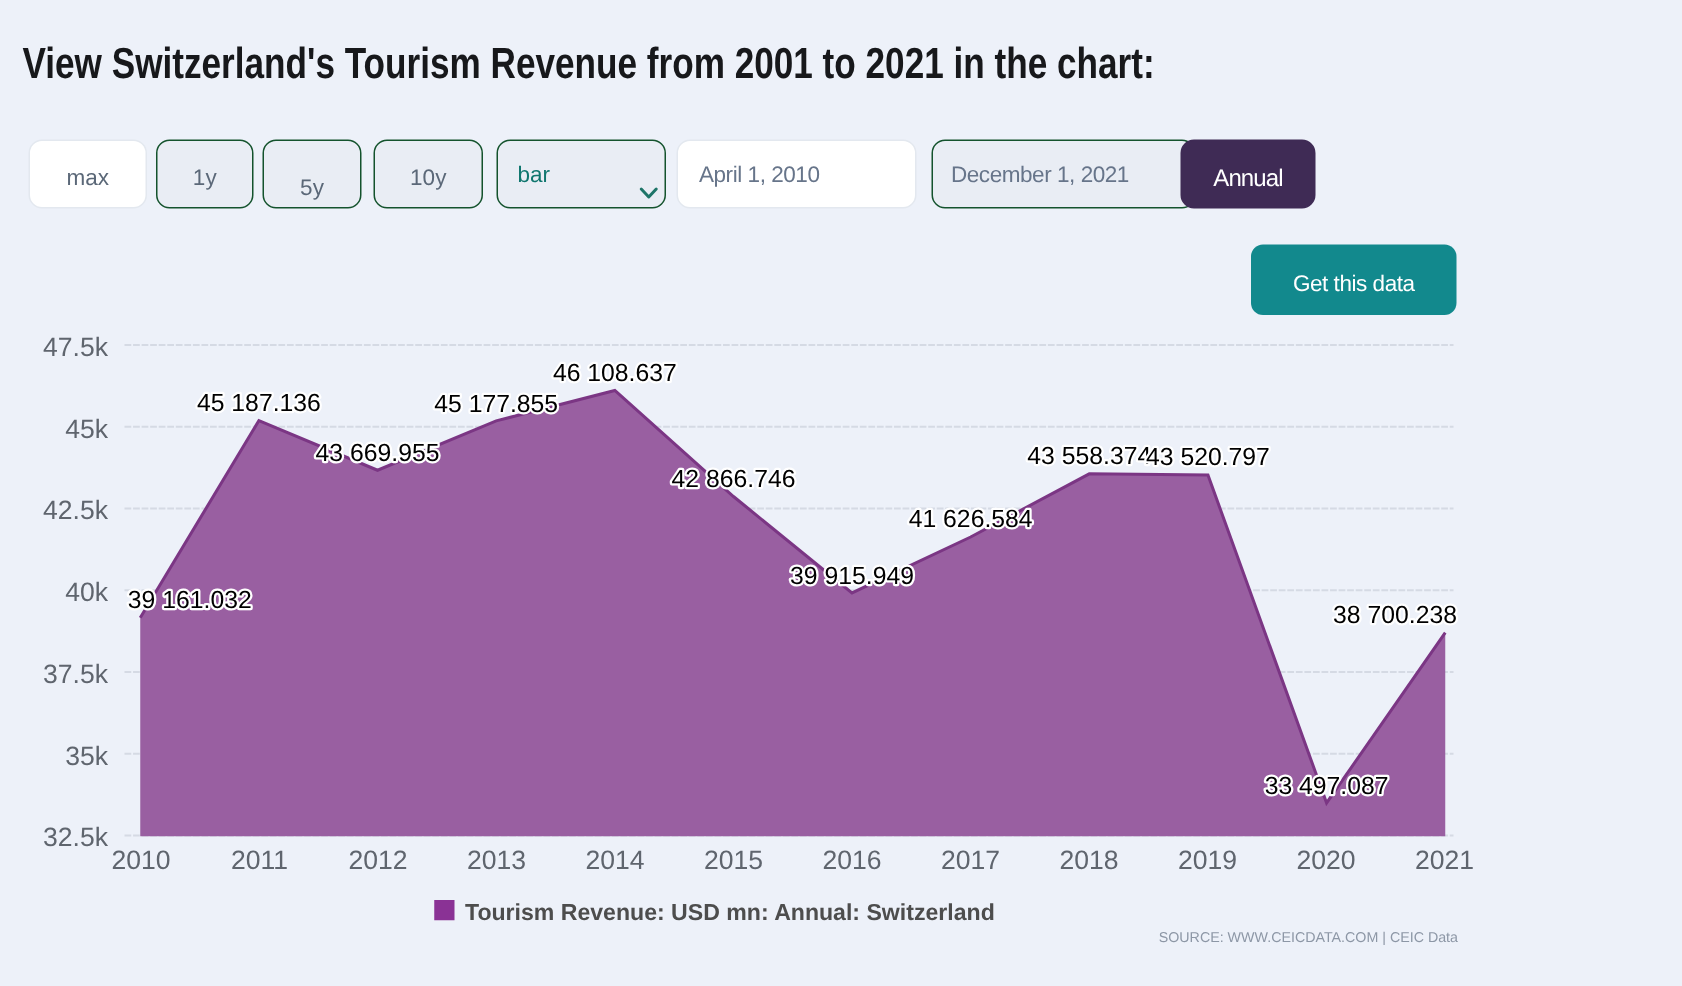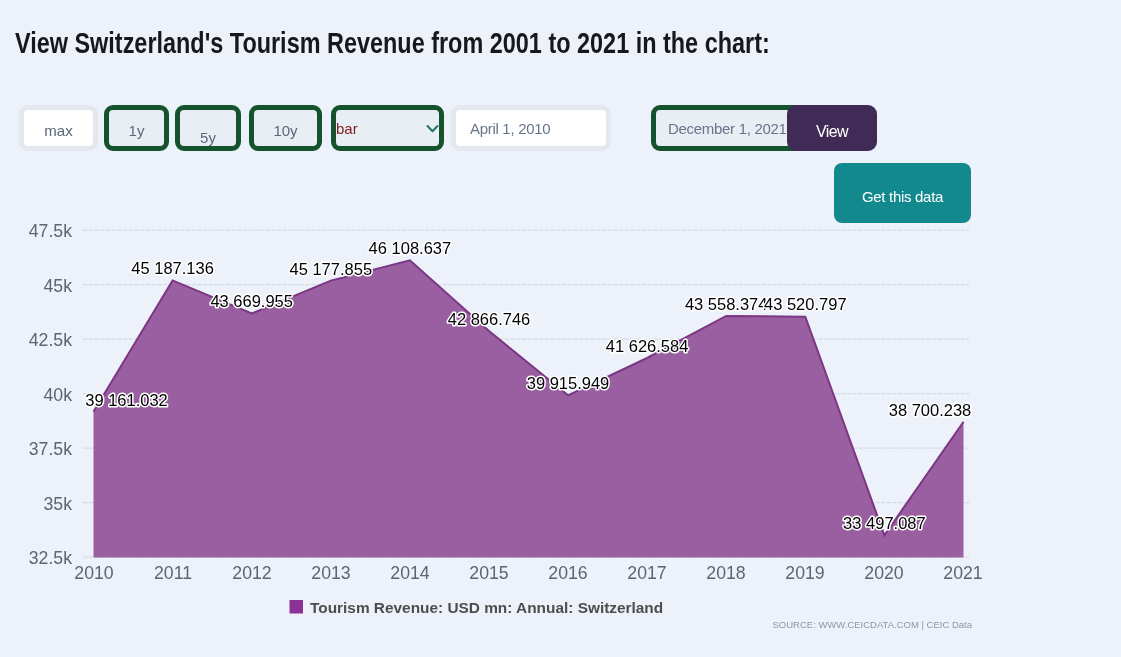--- a/index.html
+++ b/index.html
@@ -4,54 +4,54 @@
 <style>
 * { margin:0; padding:0; box-sizing:border-box; }
 html,body { width:1121px; height:657px; overflow:hidden; }
 body { background:#edf1f9; font-family:"Liberation Sans", sans-serif; position:relative; }
 #title {
   position:absolute; left:15px; top:26.5px;
   font-size:29px; font-weight:bold; color:#17181b;
   white-space:nowrap; transform:scaleX(0.808); transform-origin:left top;
 }
 .btn {
-  position:absolute; top:105px; height:46px;
-  border:5px solid #14532d; border-radius:9px;
+  position:absolute; top:93px; height:46px;
+  border:1px solid #14532d; border-radius:9px;
   background:#e9edf4; color:#5b6878; font-size:15px;
   display:flex; align-items:center; justify-content:center;
   font-family:"Liberation Sans", sans-serif;
 }
 .btn.white { background:#ffffff; border-color:#e3e8ef; }
 #b-max { left:19px; width:79px; padding-top:5px; }
 #b-1y { left:104px; width:65px; padding-top:5px; }
 #b-5y { left:175px; width:66px; padding-top:19px; }
 #b-10y { left:249px; width:73px; padding-top:5px;text-align:center; }
-#b-sel { left:331px; width:113px; justify-content:flex-start; color:#7f1d1d; }
+#b-sel { left:331px; width:113px; justify-content:flex-start; padding-left:13px; color:#0f766e; }
 #b-d1 { left:451px; width:160px; justify-content:flex-start; padding-left:14px; color:#67758a; letter-spacing:-0.3px; }
-#b-d2 { left:621px; width:176px; justify-content:flex-start; padding-left:12px; color:#67758a; letter-spacing:-0.3px;margin-left:30px; }
+#b-d2 { left:621px; width:176px; justify-content:flex-start; padding-left:12px; color:#67758a; letter-spacing:-0.3px; }
 #b-apply { left:787px; width:90px; padding-top:8px; background:#3f2b55; border-color:#3f2b55; color:#ffffff; font-size:16px; letter-spacing:-0.6px; }
 #b-get {
-  position:absolute; left:834px; top:163px; width:137px; height:60px;
+  position:absolute; left:834px; top:163px; width:137px; height:47px;
   background:#12898d; border-radius:8px; color:#fff; font-size:15px; letter-spacing:-0.3px; padding-top:6px;
   display:flex; align-items:center; justify-content:center;
 }
 #chev { position:absolute; left:425.5px; top:123.5px; }
 svg { position:absolute; left:0; top:0; }
 </style>
 </head>
 <body>
 <div id="title">View Switzerland's Tourism Revenue from 2001 to 2021 in the chart:</div>
 <div class="btn white" id="b-max">max</div>
 <div class="btn" id="b-1y">1y</div>
 <div class="btn" id="b-5y">5y</div>
 <div class="btn" id="b-10y">10y</div>
 <div class="btn" id="b-sel">bar</div>
 <div class="btn white" id="b-d1">April 1, 2010</div>
 <div class="btn" id="b-d2">December 1, 2021</div>
-<div class="btn" id="b-apply">View</div>
+<div class="btn" id="b-apply">Annual</div>
 <div id="b-get">Get this data</div>
 <svg id="chev" width="13" height="10" viewBox="0 0 13 10">
   <polyline points="1.5,2 6.5,7.3 11.5,2" fill="none" stroke="#1e7568" stroke-width="2" stroke-linecap="round" stroke-linejoin="round"></polyline>
 </svg>
 
 <svg width="1121" height="657" viewBox="0 0 1121 657">
 
   <g stroke="#d5dae4" stroke-width="1.25" stroke-dasharray="4.5,1.2">
     <line x1="83" y1="230" x2="969" y2="230"></line>
     <line x1="83" y1="284.5" x2="969" y2="284.5"></line>

